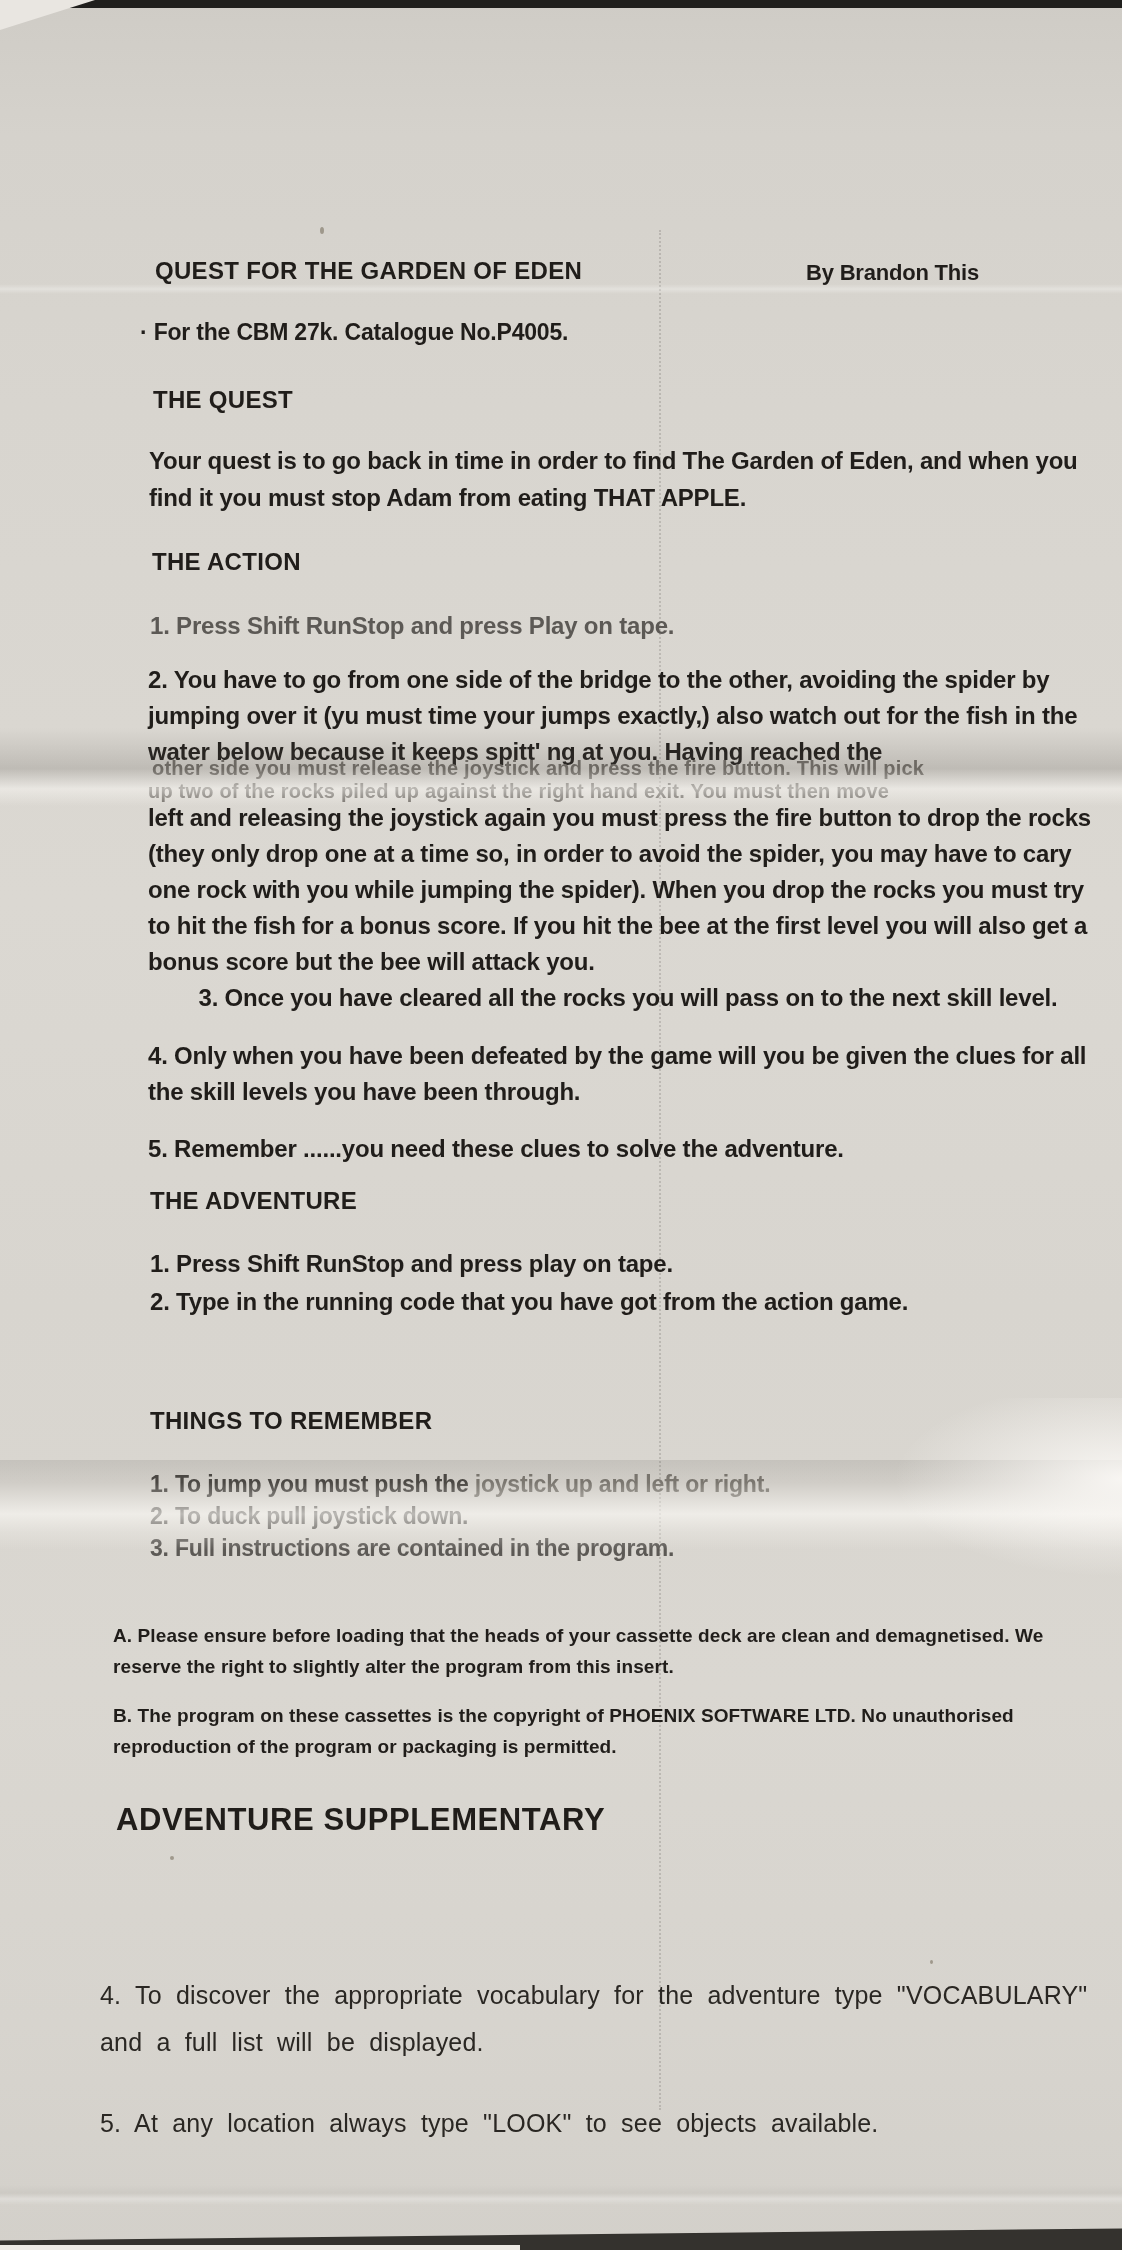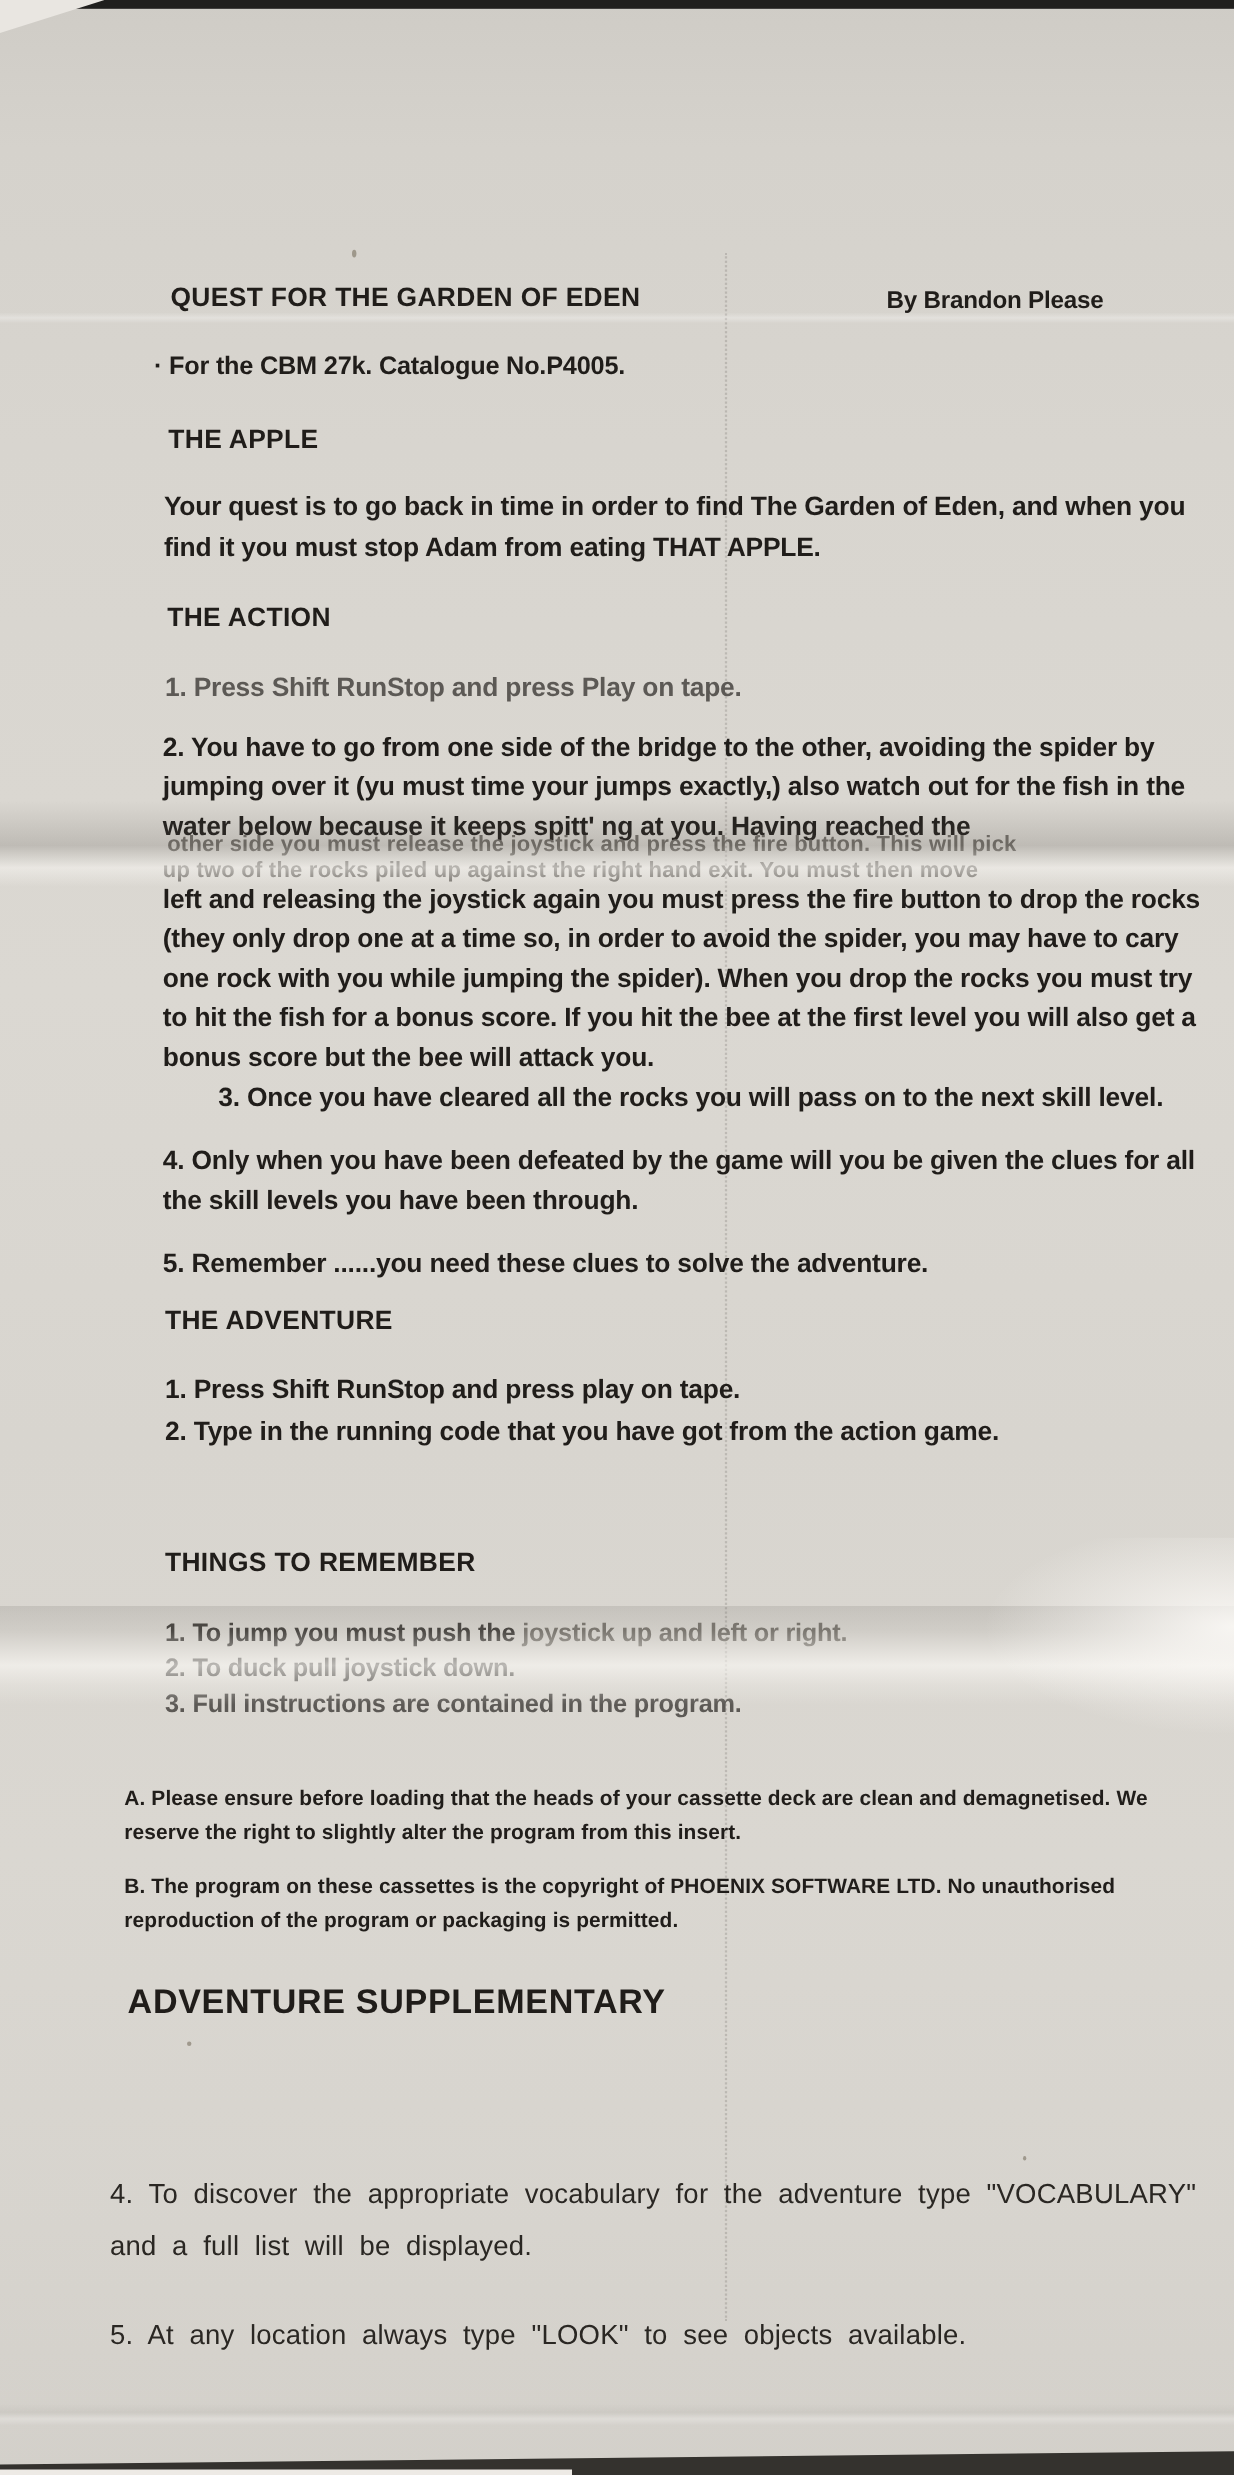--- a/index.html
+++ b/index.html
@@ -51,24 +51,24 @@
 </head>
 <body>
 
 <div id="paper">
 
   <div id="top-strip" class="strip"></div>
   <div id="top-corner"></div>
   <div id="vertical-fold"></div>
 
   <div class="txt heading" style="top:253px;left:155px;">QUEST FOR THE GARDEN OF EDEN</div>
-  <div class="txt" style="top:255px;left:806px;font-size:22px;">By Brandon Please</div>
+  <div class="txt" style="top:255px;left:806px;font-size:22px;">By Brandon This</div>
   <div class="txt" style="top:314px;left:140px;font-size:23px;">· For the CBM 27k. Catalogue No.P4005.</div>
 
-  <div class="txt heading" style="top:382px;left:153px;">THE APPLE</div>
+  <div class="txt heading" style="top:382px;left:153px;">THE QUEST</div>
   <div class="txt" style="top:442px;left:149px;width:945px;line-height:37px;">Your quest is to go back in time in order to find The Garden of Eden, and when you find it you must stop Adam from eating THAT APPLE.</div>
 
   <div class="txt heading" style="top:544px;left:152px;">THE ACTION</div>
   <div class="txt gray" style="top:608px;left:150px;">1. Press Shift RunStop and press Play on tape.</div>
 
   <div class="txt" style="top:662px;left:148px;width:952px;">2. You have to go from one side of the bridge to the other, avoiding the spider by jumping over it (yu must time your jumps exactly,) also watch out for the fish in the water below because it keeps spitt' ng at you. Having reached the</div>
   <div class="txt crease-line" style="top:757px;left:152px;">other side you must release the joystick and press the fire button. This will pick</div>
   <div class="txt crease-line" style="top:780px;left:148px;">up two of the rocks piled up against the right hand exit. You must then move</div>
   <div class="txt" style="top:800px;left:148px;width:952px;">left and releasing the joystick again you must press the fire button to drop the rocks (they only drop one at a time so, in order to avoid the spider, you may have to cary one rock with you while jumping the spider). When you drop the rocks you must try to hit the fish for a bonus score. If you hit the bee at the first level you will also get a bonus score but the bee will attack you.</div>
 

